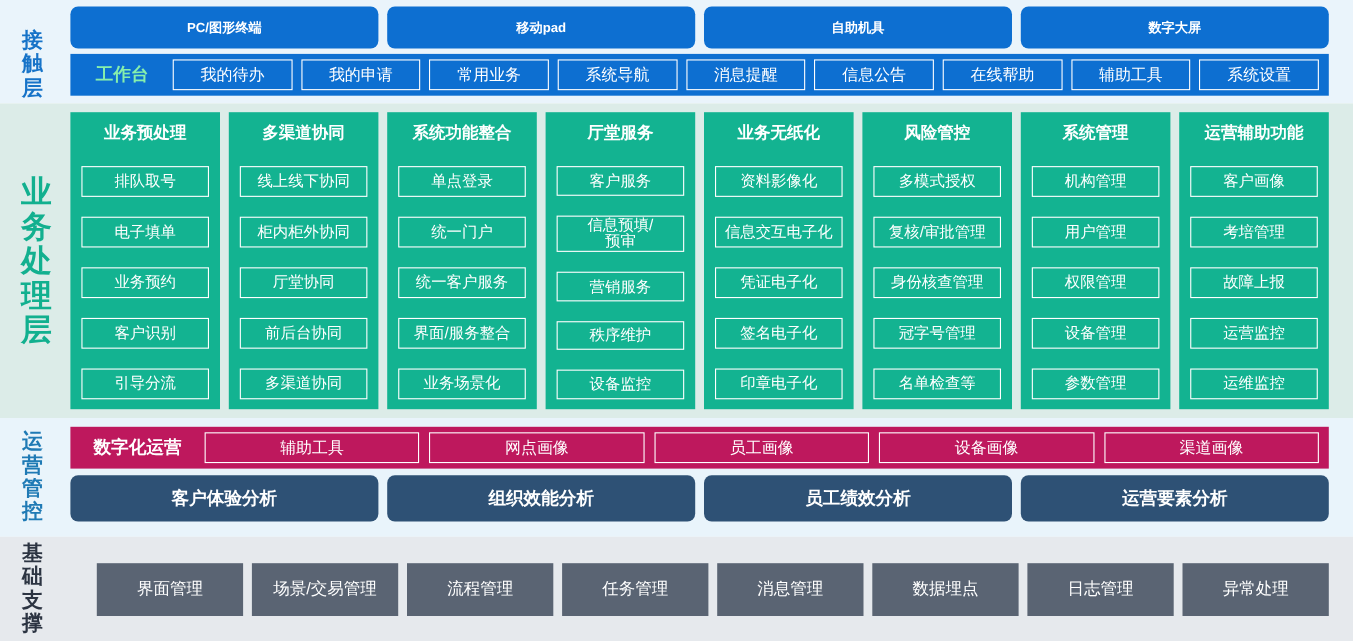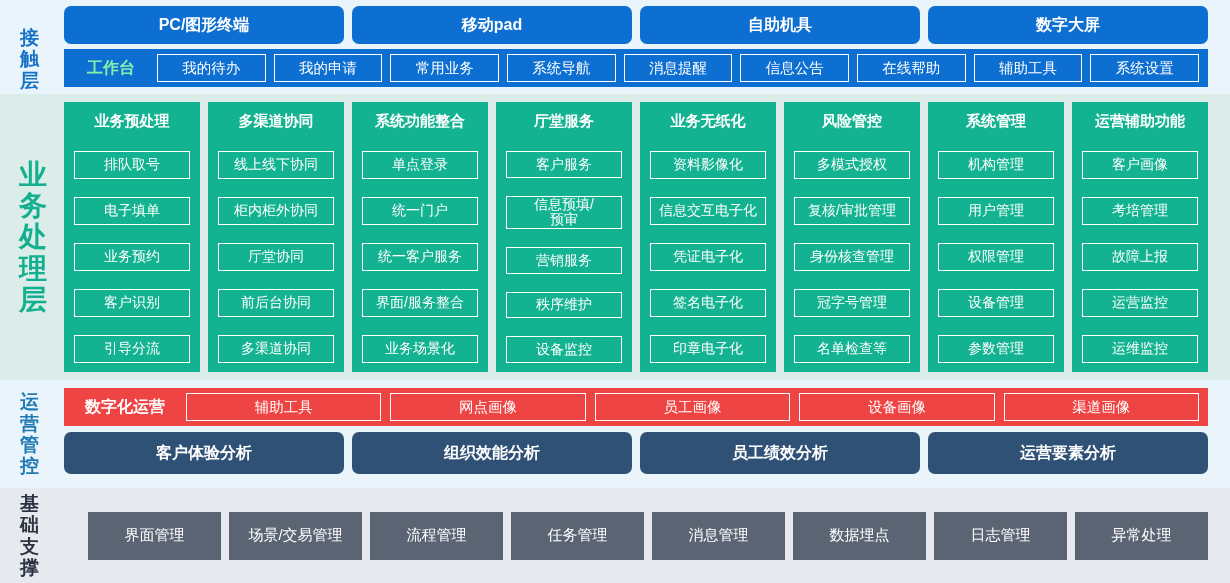--- a/index.html
+++ b/index.html
@@ -24,21 +24,21 @@
   .band-label span{display:block;width:22px;}
   .band-body{flex:1;display:flex;flex-direction:column;box-sizing:border-box;}
 
   
   .band-touch{height:94px;background:#eaf4fb;}
   .band-touch .band-label{color:#1773c8;margin-top:24px;}
   .band-touch .band-body{padding:6px 22px 6px 4px;gap:5px;}
   .device-row{display:flex;gap:8px;height:38px;}
   .device-btn{
     flex:1;background:#0d6fd1;border-radius:7px;
-    color:#fff;font-weight:bold;font-size:16px;
+    color:#fff;font-weight:bold;font-size:12px;
     display:flex;align-items:center;justify-content:center;
   }
   .workbench-row{
     height:38px;background:#0d6fd1;
     display:flex;align-items:center;
     padding:0 9px;gap:8px;
   }
   .workbench-title{
     color:#86efac;font-weight:bold;font-size:16px;
     padding:0 14px;white-space:nowrap;
@@ -73,21 +73,21 @@
     display:flex;align-items:center;justify-content:center;
     text-align:center;padding:0 2px;
     white-space:pre-line;
   }
 
   
   .band-ops{height:108px;background:#e9f4fb;}
   .band-ops .band-label{color:#1f7ab5;}
   .band-ops .band-body{padding:8px 22px 8px 4px;gap:6px;}
   .ops-row1{
-    height:38px;background:#ef4444;
+    height:38px;background:#be185d;
     display:flex;align-items:center;padding:0 9px;gap:9px;
   }
   .ops-title{
     color:#fff;font-weight:bold;font-size:16px;
     padding:0 12px;white-space:nowrap;
   }
   .ops-item{
     flex:1;height:26px;border:1px solid #ffffff;
     color:#fff;font-size:14.5px;
     display:flex;align-items:center;justify-content:center;

